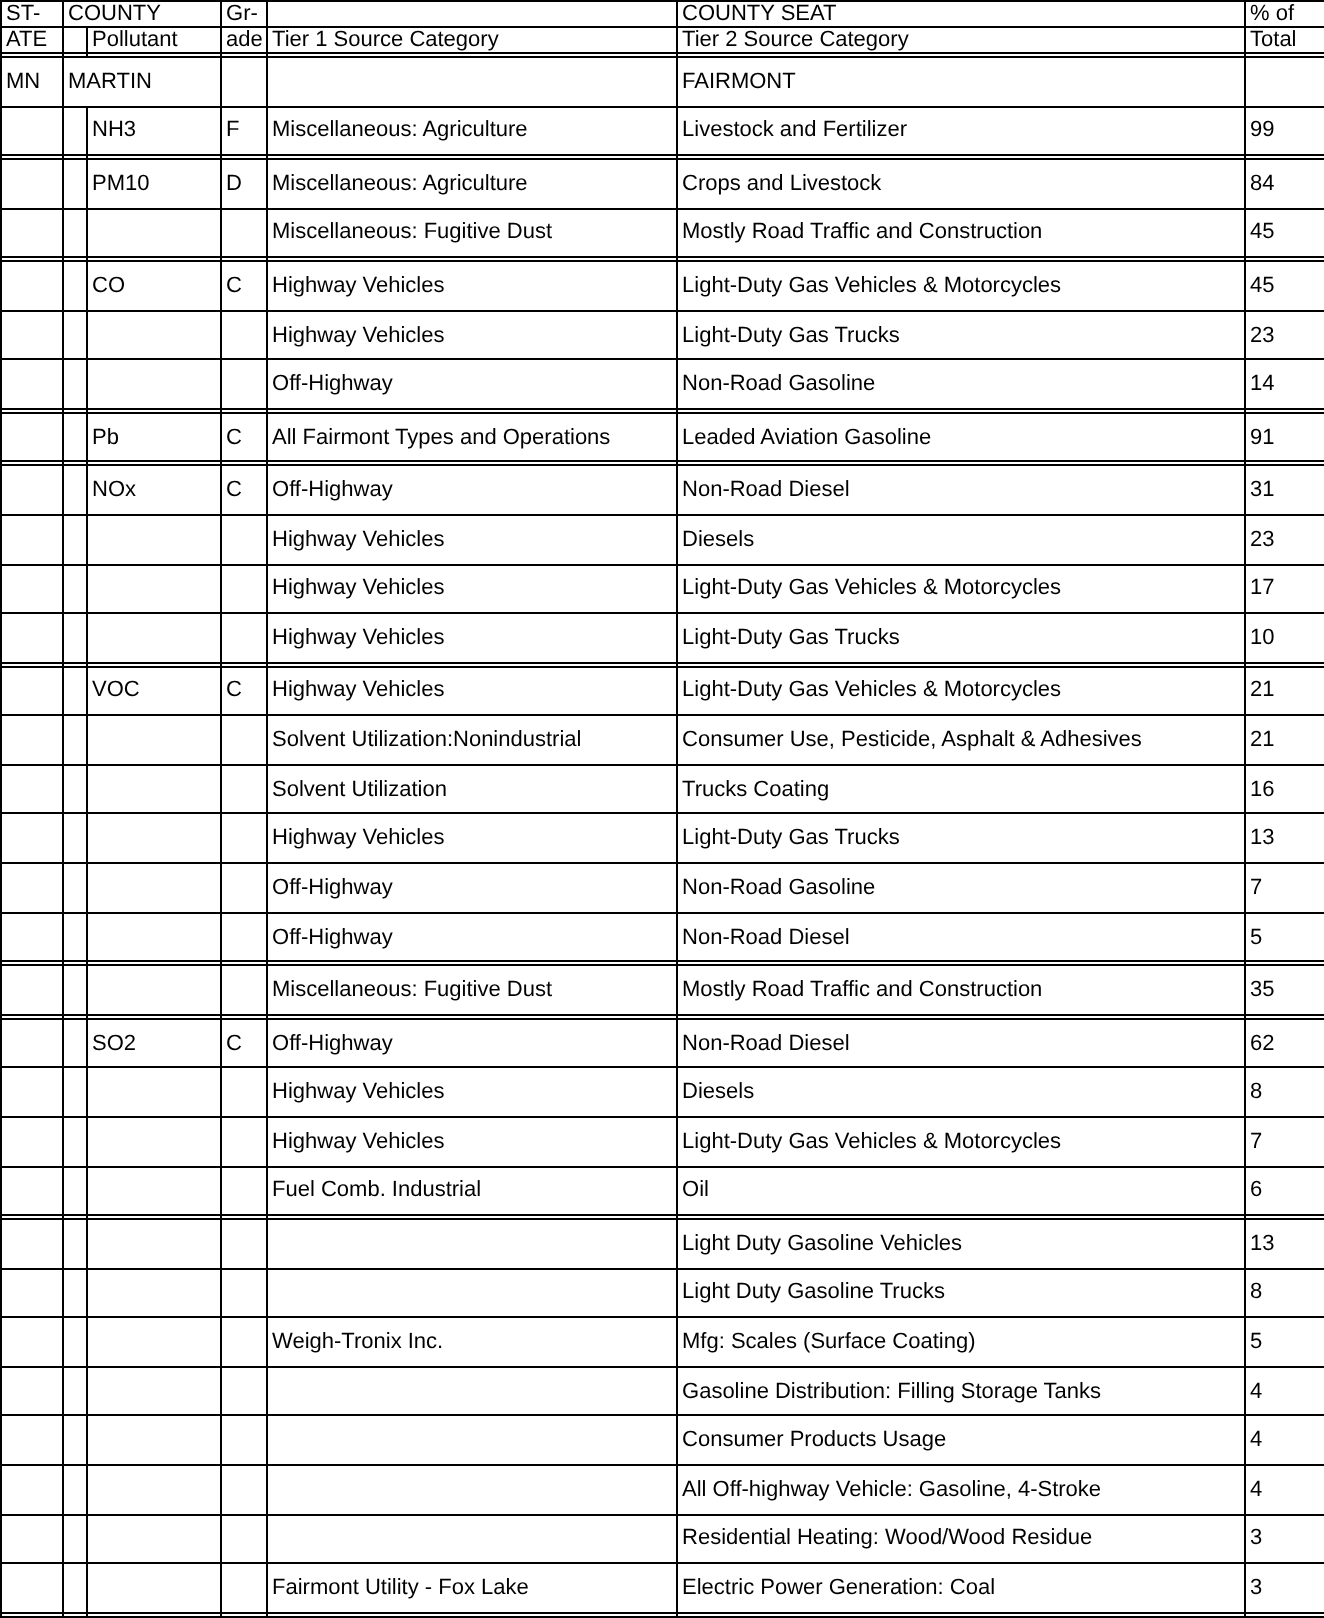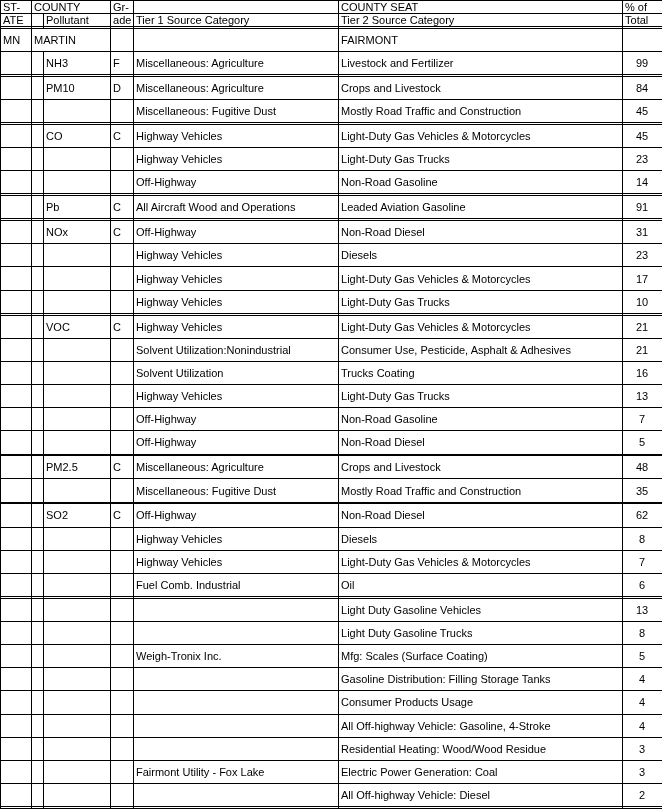--- a/index.html
+++ b/index.html
@@ -19,21 +19,21 @@
   }
   table.report td {
     border: 1px solid #000000;
     padding: 0 1px 0 2px;
     white-space: nowrap;
     overflow: hidden;
     vertical-align: middle;
     line-height: 12px;
   }
   table.report td.num {
-    text-align: center;
+    text-align: left;
     padding-right: 3px;
   }
 </style>
 </head>
 <body>
 
 <table class="report">
   <colgroup>
     <col style="width:31px">
     <col style="width:12px">
@@ -159,21 +159,21 @@
         <td></td>
         <td></td>
         <td></td>
         <td class="num"></td>
       </tr>
       <tr>
         <td></td>
         <td></td>
         <td>Pb</td>
         <td>C</td>
-        <td>All Aircraft Wood and Operations</td>
+        <td>All Fairmont Types and Operations</td>
         <td>Leaded Aviation Gasoline</td>
         <td class="num">91</td>
       </tr>
       <tr>
         <td></td>
         <td></td>
         <td></td>
         <td></td>
         <td></td>
         <td></td>
@@ -283,29 +283,20 @@
         <td></td>
         <td></td>
         <td></td>
         <td></td>
         <td></td>
         <td class="num"></td>
       </tr>
       <tr>
         <td></td>
         <td></td>
-        <td>PM2.5</td>
-        <td>C</td>
-        <td>Miscellaneous: Agriculture</td>
-        <td>Crops and Livestock</td>
-        <td class="num">48</td>
-      </tr>
-      <tr>
-        <td></td>
-        <td></td>
         <td></td>
         <td></td>
         <td>Miscellaneous: Fugitive Dust</td>
         <td>Mostly Road Traffic and Construction</td>
         <td class="num">35</td>
       </tr>
       <tr>
         <td></td>
         <td></td>
         <td></td>
@@ -430,26 +421,17 @@
         <td>Fairmont Utility - Fox Lake</td>
         <td>Electric Power Generation: Coal</td>
         <td class="num">3</td>
       </tr>
       <tr>
         <td></td>
         <td></td>
         <td></td>
         <td></td>
         <td></td>
-        <td>All Off-highway Vehicle: Diesel</td>
-        <td class="num">2</td>
-      </tr>
-      <tr>
-        <td></td>
-        <td></td>
-        <td></td>
-        <td></td>
-        <td></td>
         <td></td>
         <td class="num"></td>
       </tr>
     </tbody>
 </table>
 
 </body></html>

